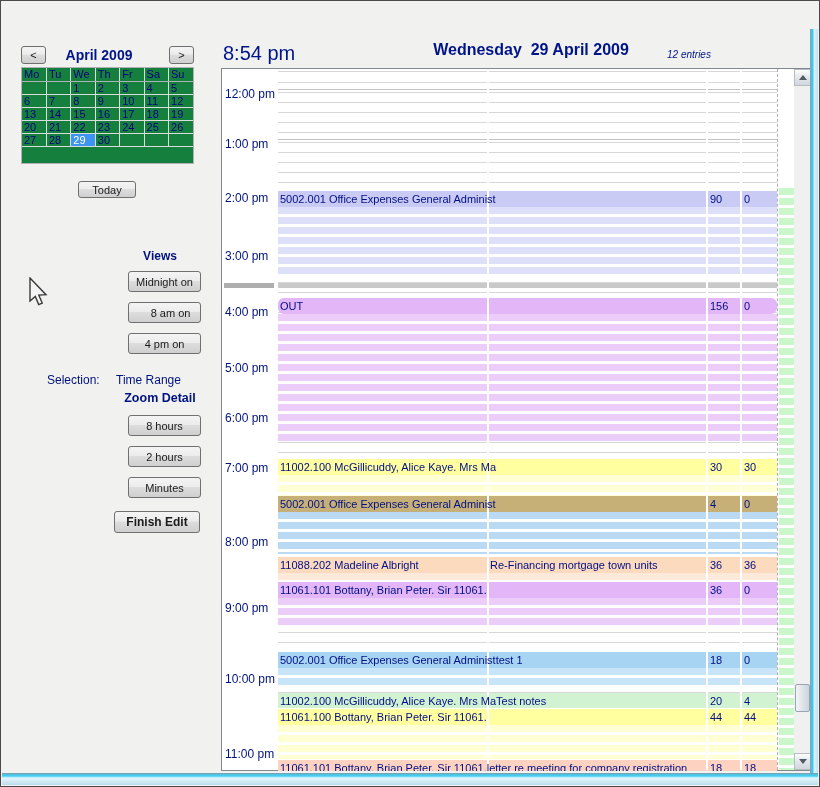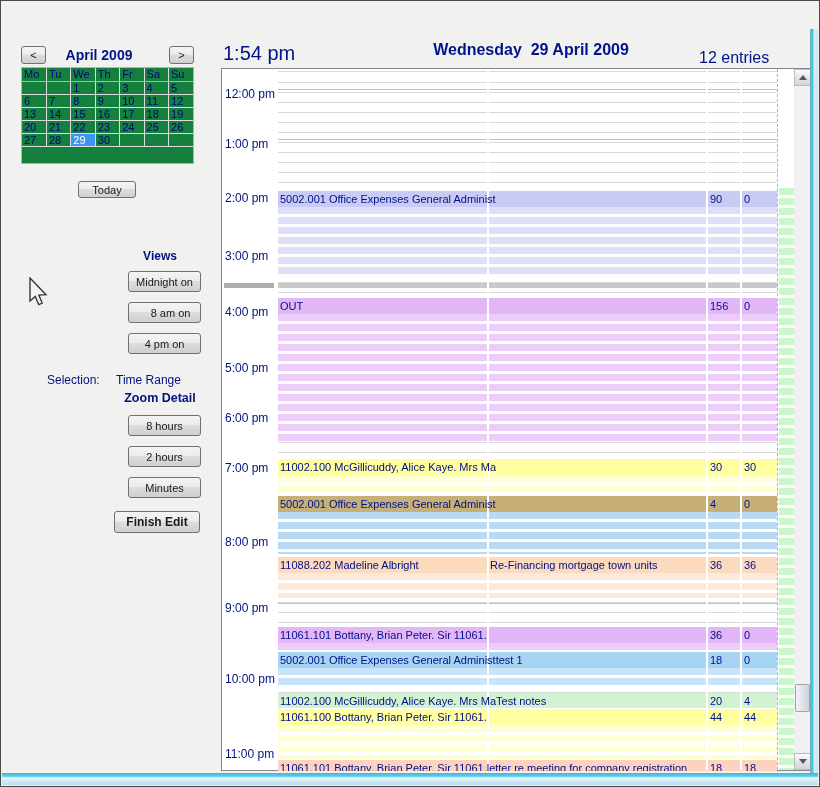--- a/index.html
+++ b/index.html
@@ -47,21 +47,21 @@
     border-right:1px solid #dcdcdc; border-bottom:1px solid #dcdcdc; }
   .cal-box th { border-bottom:1px solid #aeb2b6; }
   .cal-box th:last-child, .cal-box td:last-child { border-right:none; }
   .cal-box td.sel { background:#3d95f2; color:#fff; }
   .side-label { position:absolute; font-size:12px; color:#00127e; }
   .side-label.b { font-weight:bold; }
   
   .clock-text { position:absolute; left:222px; top:41px; font-size:20px; color:#001489; }
   .date-text { position:absolute; left:380px; top:40px; width:300px; text-align:center;
     font-size:16px; font-weight:bold; color:#001489; white-space:pre; }
-  .count-text { position:absolute; left:698px; top:48px; font-size:16px; color:#001489; }
+  .count-text { position:absolute; left:666px; top:48px; font-size:10px; color:#001489;font-style:italic; }
   
   .panel { position:absolute; left:220px; top:67px; width:591px; height:703px;
     background:#fff; border:1px solid #828790; }
   .gutter { position:absolute; left:0; top:0; width:56px; height:100%; background:#fff; }
   .hour-label { position:absolute; left:3px; width:53px; font-size:12px; color:#00127e; white-space:nowrap; }
   .content { position:absolute; left:56px; top:0; width:499px; height:100%;
     background:repeating-linear-gradient(to bottom,#ffffff 0 9px,#d8d8d8 9px,#d8d8d8 10px);
     background-position:0 4px; }
   .hour-line { position:absolute; left:0; width:100%; height:1px; background:#c2c2c2; }
   .nowbar-g { position:absolute; left:2px; width:50px; height:5px; background:#aeaeae; }
@@ -176,21 +176,21 @@
   <div class="side-label" style="left:115px;top:372px;">Time Range</div>
   <div class="side-label b" style="left:118px;top:390px;width:82px;text-align:center;font-size:12.5px;">Zoom Detail</div>
   <div id="zoom-buttons">
       <div class="vbtn" style="left: 127px; top: 414px; width: 73px; height: 21px;">8 hours</div>
       <div class="vbtn" style="left: 127px; top: 445px; width: 73px; height: 21px;">2 hours</div>
       <div class="vbtn" style="left: 127px; top: 476px; width: 73px; height: 21px;">Minutes</div>
     </div>
 
   <div class="vbtn" style="left:113px;top:510px;width:86px;height:22px;font-weight:bold;font-size:12px;">Finish Edit</div>
 
-  <div class="clock-text">1:54 pm</div>
+  <div class="clock-text">8:54 pm</div>
   <div class="date-text">Wednesday  29 April 2009</div>
   <div class="count-text">12 entries</div>
 
   <div class="panel">
     <div class="gutter" id="gutter">
         <div class="hour-label" style="top: 18px;">12:00 pm</div>
         <div class="hour-label" style="top: 68px;">1:00 pm</div>
         <div class="hour-label" style="top: 122px;">2:00 pm</div>
         <div class="hour-label" style="top: 180px;">3:00 pm</div>
         <div class="hour-label" style="top: 236px;">4:00 pm</div>
@@ -219,21 +219,21 @@
         <div class="nowbar-c" style="top: 214px;"></div>
         <div class="entry" style="top: 122px; height: 85px;">
           <div class="hdr" style="background: rgb(201, 203, 245);">
             <span class="e-label">5002.001 Office Expenses General Administ</span>
             <span class="e-w">90</span>
             <span class="e-b">0</span>
           </div>
           <div class="bdy" style="background: repeating-linear-gradient(rgb(222, 224, 249) 0px, rgb(222, 224, 249) 7px, rgb(255, 255, 255) 7px, rgb(255, 255, 255) 10px);"></div>
         </div>
         <div class="entry" style="top: 229px; height: 143px;">
-          <div class="hdr" style="background: rgb(227, 182, 248);">
+          <div class="hdr" style="background: rgb(227, 182, 248); border-radius: 6px;">
             <span class="e-label">OUT</span>
             <span class="e-w">156</span>
             <span class="e-b">0</span>
           </div>
           <div class="bdy" style="background: repeating-linear-gradient(rgb(236, 205, 250) 0px, rgb(236, 205, 250) 7px, rgb(255, 255, 255) 7px, rgb(255, 255, 255) 10px);"></div>
         </div>
         <div class="entry" style="top: 390px; height: 37px; padding-left: 45px;">
           <div class="hdr" style="background: rgb(255, 255, 160);">
             <span class="e-label">11002.100 McGillicuddy, Alice Kaye. Mrs Ma</span>
             <span class="e-w">30</span>
@@ -251,21 +251,21 @@
         </div>
         <div class="entry" style="top: 488px; height: 41px;">
           <div class="hdr" style="background: rgb(252, 218, 190);">
             <span class="e-label">11088.202 Madeline Albright</span>
             <span class="e-note">Re-Financing mortgage town units</span>
             <span class="e-w">36</span>
             <span class="e-b">36</span>
           </div>
           <div class="bdy" style="background: repeating-linear-gradient(rgb(253, 233, 218) 0px, rgb(253, 233, 218) 7px, rgb(255, 255, 255) 7px, rgb(255, 255, 255) 10px);"></div>
         </div>
-        <div class="entry" style="top: 558px; height: 45px; text-align: right;">
+        <div class="entry" style="top: 513px; height: 45px; text-align: right;">
           <div class="hdr" style="background: rgb(227, 182, 248);">
             <span class="e-label">11061.101 Bottany, Brian Peter. Sir 11061.</span>
             <span class="e-w">36</span>
             <span class="e-b">0</span>
           </div>
           <div class="bdy" style="background: repeating-linear-gradient(rgb(236, 205, 250) 0px, rgb(236, 205, 250) 7px, rgb(255, 255, 255) 7px, rgb(255, 255, 255) 10px);"></div>
         </div>
         <div class="entry" style="top: 583px; height: 33px;">
           <div class="hdr" style="background: rgb(168, 212, 243);">
             <span class="e-label">5002.001 Office Expenses General Administtest 1</span>

